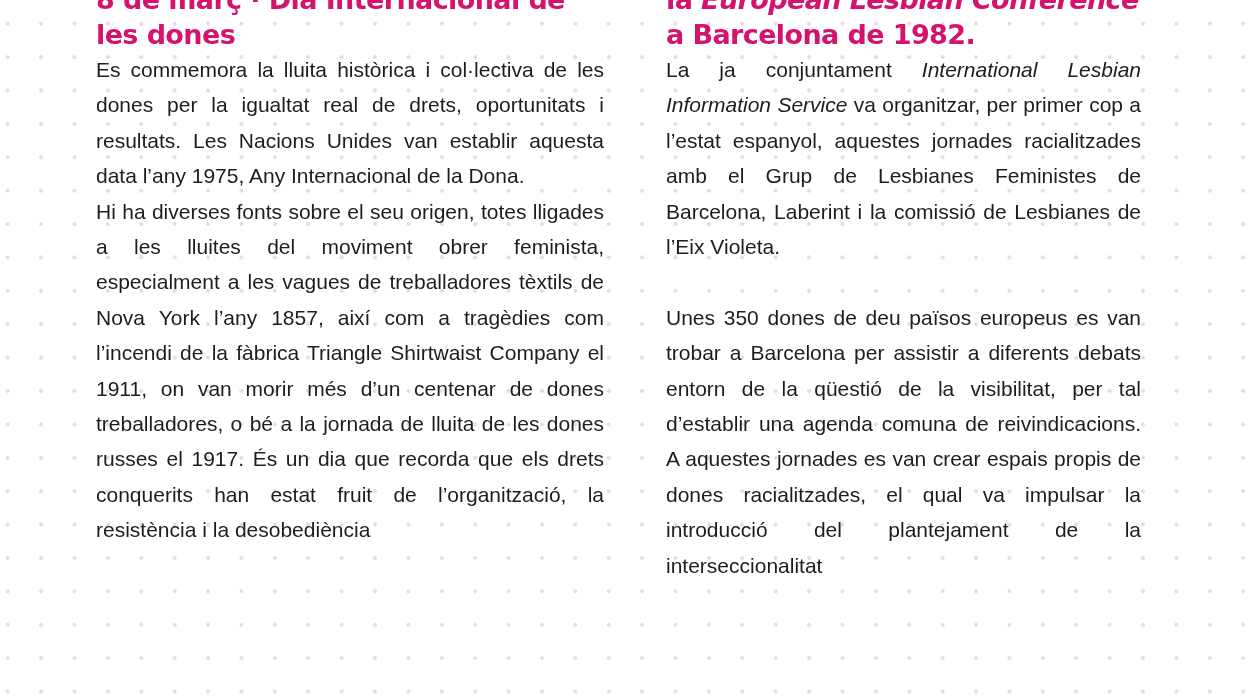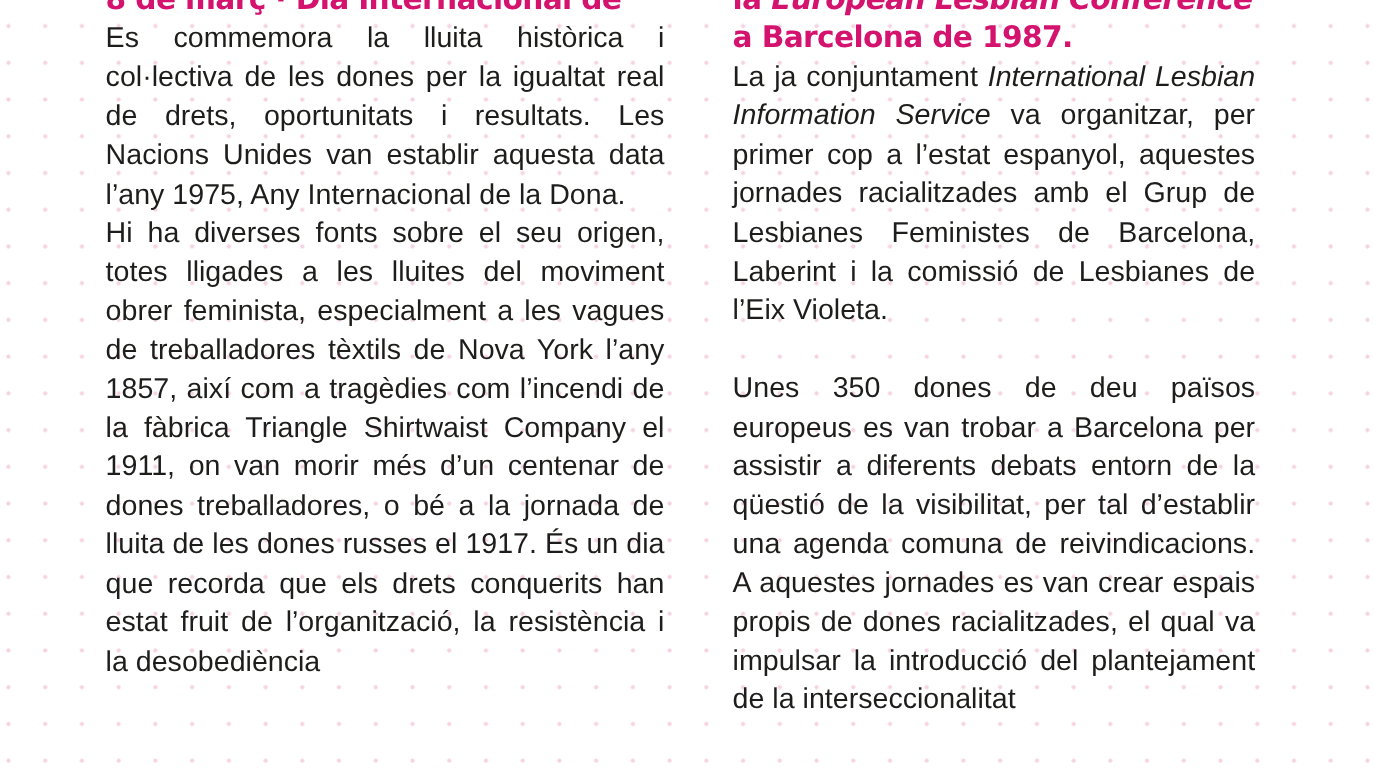--- a/index.html
+++ b/index.html
@@ -20,46 +20,47 @@
       font-size: 27px;
       line-height: 35px;
       letter-spacing: -0.6px;
       margin: 0;
     }
     .heading-left { margin-top: -18px; }
     .heading-right { margin-top: -18px; }
     .heading .em { font-style: italic; }
     .body {
       font-family: "Liberation Sans", sans-serif;
-      font-size: 26px;
+      font-size: 21px;
       line-height: 35.4px;
       color: #1d1d1b;
       text-align: justify;
       margin: 0;
     }
     .body p { margin: 0; }
     .body .gap { height: 35.4px; }
     .body i { font-style: italic; }
   </style>
 </head>
 <body>
 
 <div class="col col-left">
   <h2 class="heading heading-left">
     <span>8 de març · Dia Internacional de</span><br>
+    <span>les dones</span>
   </h2>
   <div class="body">
     <p>Es commemora la lluita històrica i col·lectiva de les dones per la igualtat real de drets, oportunitats i resultats. Les Nacions Unides van establir aquesta data l’any 1975, Any Internacional de la Dona.</p>
     <p>Hi ha diverses fonts sobre el seu origen, totes lligades a les lluites del moviment obrer feminista, especialment a les vagues de treballadores tèxtils de Nova York l’any 1857, així com a tragèdies com l’incendi de la fàbrica Triangle Shirtwaist Company el 1911, on van morir més d’un centenar de dones treballadores, o bé a la jornada de lluita de les dones russes el 1917. És un dia que recorda que els drets conquerits han estat fruit de l’organització, la resistència i la desobediència</p>
   </div>
 </div>
 
 <div class="col col-right">
   <h2 class="heading heading-right">
     <span>la </span><span class="em">European Lesbian Conference</span><br>
-    <span>a Barcelona de 1987.</span>
+    <span>a Barcelona de 1982.</span>
   </h2>
   <div class="body">
     <p><span>La ja conjuntament </span><i>International Lesbian Information Service</i><span> va organitzar, per primer cop a l’estat espanyol, aquestes jornades racialitzades amb el Grup de Lesbianes Feministes de Barcelona, Laberint i la comissió de Lesbianes de l’Eix Violeta.</span></p>
     <div class="gap"></div>
     <p>Unes 350 dones de deu països europeus es van trobar a Barcelona per assistir a diferents debats entorn de la qüestió de la visibilitat, per tal d’establir una agenda comuna de reivindicacions. A aquestes jornades es van crear espais propis de dones racialitzades, el qual va impulsar la introducció del plantejament de la interseccionalitat</p>
   </div>
 </div>
 
 </body></html>

